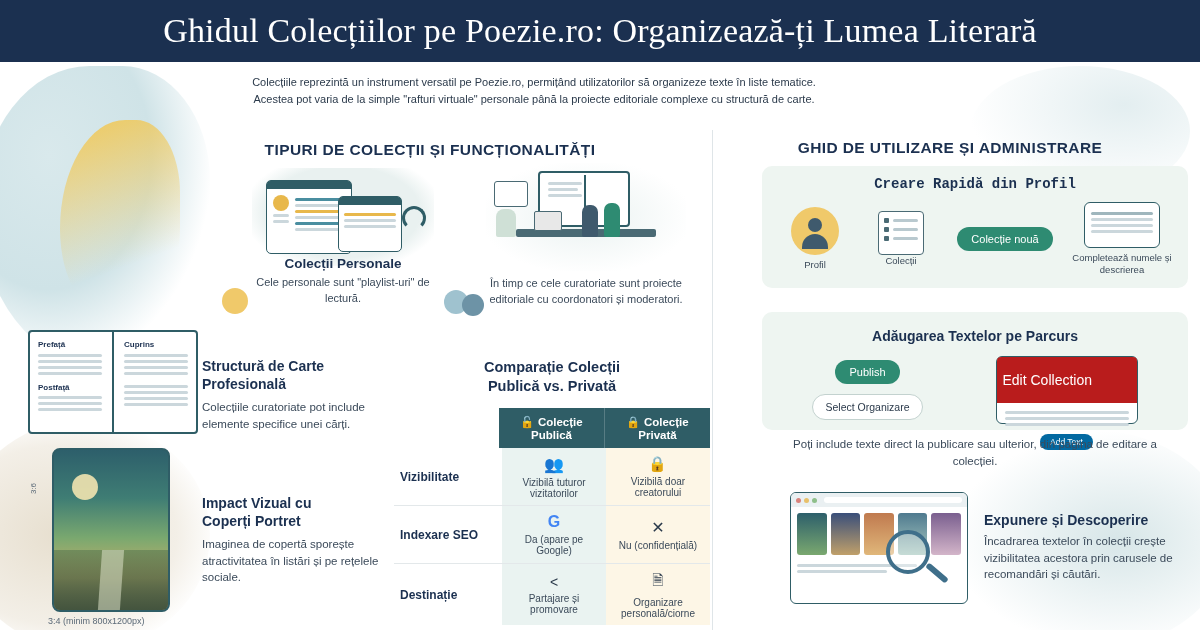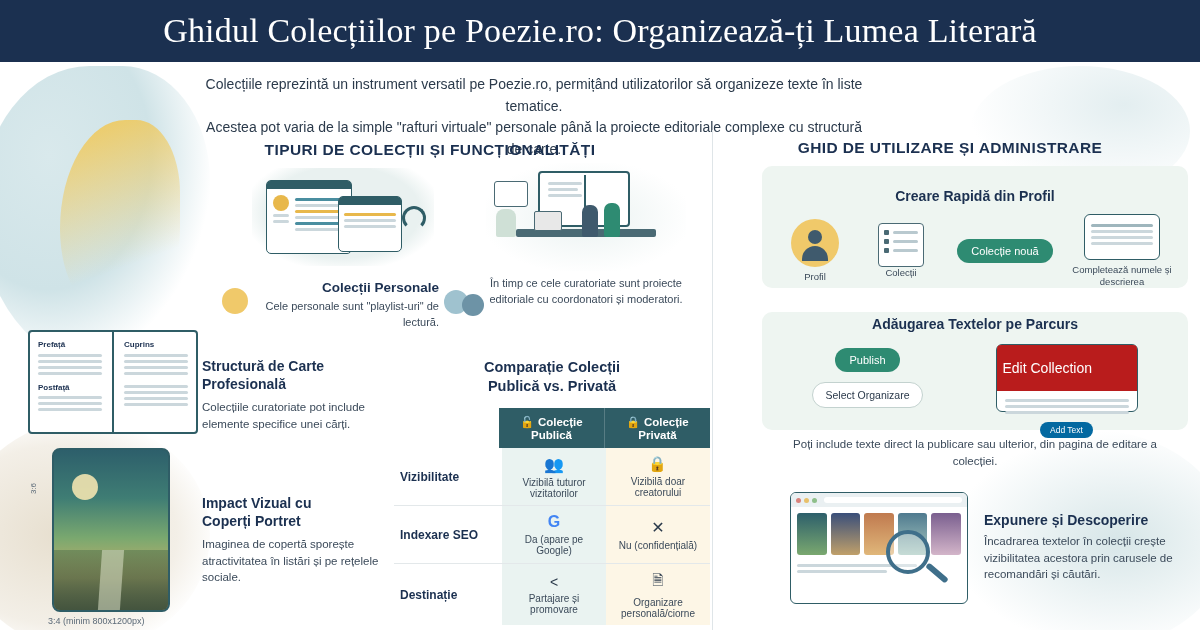--- a/index.html
+++ b/index.html
@@ -22,21 +22,21 @@
     font-family: "Liberation Serif", serif;
     color: #ffffff;
     font-size: 34px;
     letter-spacing: .2px;
     white-space: nowrap;
   }
 
   
   .intro {
     position: absolute; top: 74px; left: 0; width: 1068px;
-    text-align: center; color: #2b3a4b; font-size: 14px; line-height: 1.55;
+    text-align: center; color: #2b3a4b; font-size: 11px; line-height: 1.55;
     padding: 0 200px;
   }
 
   
   .blob { position: absolute; z-index: 0; }
   .blob-left {
     left: -20px; top: 66px; width: 230px; height: 300px;
     background: radial-gradient(ellipse at 30% 30%, #d9e9ec 0%, #cfe3e7 45%, rgba(207,227,231,0) 72%);
     border-radius: 50% 40% 45% 55%;
   }
@@ -223,21 +223,21 @@
       <div class="mini-bar"></div>
       <div style="padding:5px;">
         <div class="line gold"></div>
           <div class="line"></div>
           <div class="line"></div>
       </div>
     </div>
     <div style="position:absolute; left:150px; top:38px; width:24px; height:24px; border-radius:50%; border:3px solid #2f5d66; border-bottom-color:transparent;"></div>
   </div>
 
-  <div style="position:absolute; left:247px; top:280px; width:192px;text-align:right;" class="center">
+  <div style="position:absolute; left:247px; top:256px; width:192px;" class="center">
     <div class="h-blue cap-title">Colecții Personale</div>
     <div class="small cap-body" style="margin-top:4px;">Cele personale sunt "playlist-uri" de lectură.</div>
   </div>
 
   <div class="illus ill-curated">
     <div style="position:absolute; left:52px; top:8px; width:92px; height:56px; background:#fff; border:2px solid #2f5d66; border-radius:4px;">
       <div style="position:absolute; left:50%; top:2px; bottom:2px; width:2px; background:#2f5d66;"></div>
       <div style="padding:6px 8px;">
         <div class="line" style="width:34px;"></div>
           <div class="line" style="width:30px;"></div>
@@ -365,21 +365,21 @@
         <span>Partajare și promovare</span>
       </div>
       <div class="cell b">
         <span style="font-size:14px;color:#2b3a4b;">🗎</span>
         <span>Organizare personală/ciorne</span>
       </div>
     </div>
   </div>
 
   <div class="panel" style="left:762px; top:166px; width:426px; height:122px;">
-    <div class="panel-title" style="margin-top:22px;">Creare Rapidă din Profil</div>
+    <div class="panel-title" style="margin-top:10px;font-family:Liberation Mono, monospace;">Creare Rapidă din Profil</div>
     <div style="display:flex; align-items:center; justify-content:space-between; padding:10px 16px 0 16px;">
       <div style="text-align:center; width:74px;">
         <div class="avatar" style="margin:0 auto;"></div>
         <div class="tiny-label" style="margin-top:4px;">Profil</div>
       </div>
       <div style="text-align:center; width:74px;">
         <div class="list-icon" style="margin:0 auto;">
           <div class="li-row">
               <span class="li-dot"></span>
               <span class="li-line"></span>
@@ -404,21 +404,21 @@
           <div class="line"></div>
             <div class="line"></div>
             <div class="line"></div>
         </div>
         <div class="tiny-label" style="margin-top:4px;">Completează numele și descrierea</div>
       </div>
     </div>
   </div>
 
   <div class="panel" style="left:762px; top:312px; width:426px; height:118px;">
-    <div class="panel-title" style="margin-top:4px;">Adăugarea Textelor pe Parcurs</div>
+    <div class="panel-title" style="margin-top:16px;">Adăugarea Textelor pe Parcurs</div>
     <div style="display:flex; align-items:center; justify-content:space-around; padding:12px 14px 0 14px;">
       <div style="text-align:center;">
         <div><span class="pill">Publish</span></div>
         <div style="margin-top:10px;"><span class="pill-outline">Select Organizare</span></div>
       </div>
       <div class="box-card" style="width:142px; height:68px; padding:0;">
         <div style="background:#b91c1c; color:#fff; font-size:14px; padding:15px 6px; border-radius:4px 4px 0 0;">Edit Collection</div>
         <div style="padding:5px 8px;">
           <div class="line"></div>
             <div class="line"></div>

